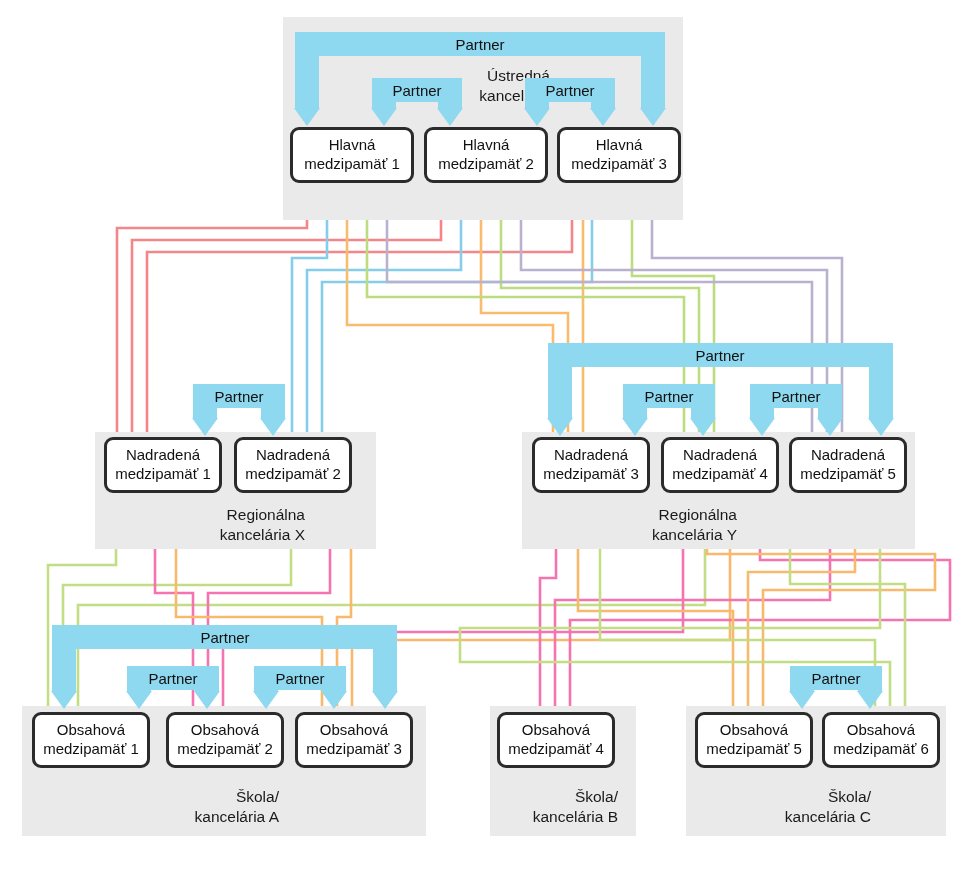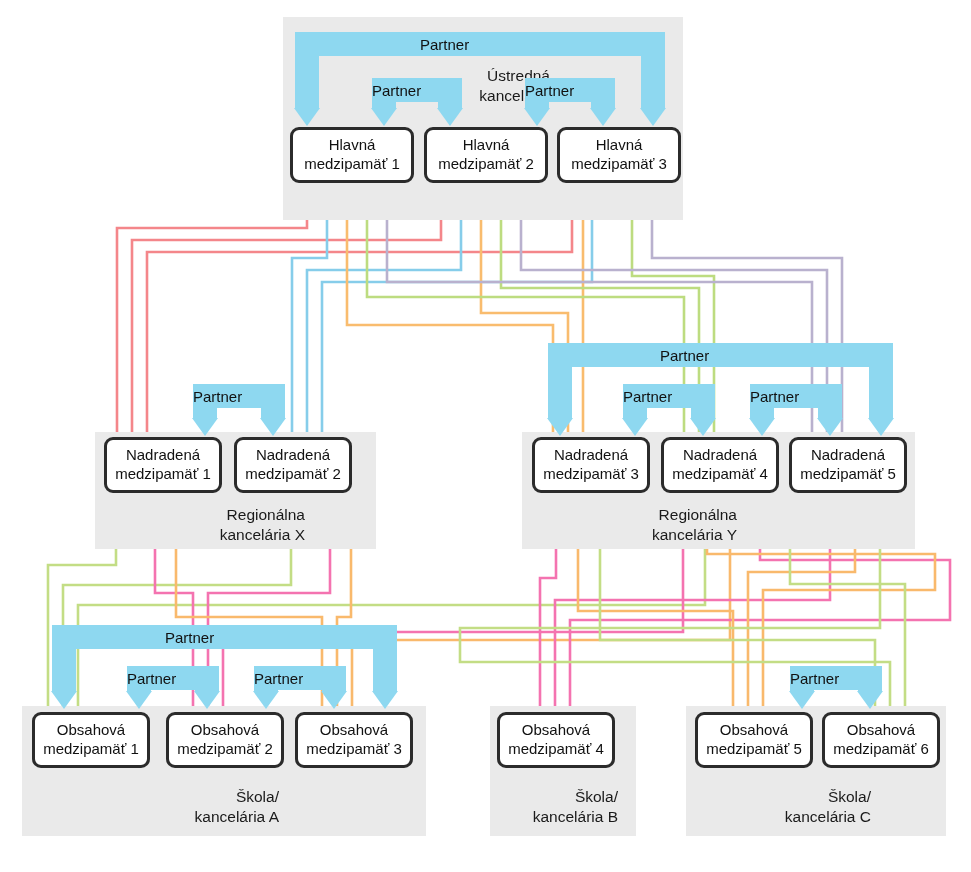--- a/index.html
+++ b/index.html
@@ -5,21 +5,21 @@
   html,body{margin:0;padding:0;background:#fff;}
   body{font-family:"Liberation Sans",sans-serif;}
   #stage{position:relative;width:971px;height:872px;background:#fff;overflow:hidden;}
   #wires{position:absolute;left:0;top:0;width:971px;height:872px;}
   .zone{position:absolute;background:#eaeaea;}
   .zone-label{position:absolute;text-align:right;font-size:15.5px;color:#1a1a1a;line-height:1.32;white-space:pre-line;}
   .cache{position:absolute;box-sizing:border-box;background:#fff;border:3px solid #2b2b2b;border-radius:9px;
          display:flex;align-items:center;justify-content:center;text-align:center;
          font-size:15px;color:#111;line-height:1.25;white-space:pre-line;z-index:6;}
   .pbar{position:absolute;background:#8ed8f0;z-index:4;}
-  .plabel{position:absolute;font-size:15px;color:#111;z-index:5;line-height:1;}
+  .plabel{position:absolute;font-size:15px;color:#111;text-align:center;z-index:5;line-height:1;}
   .pstem{position:absolute;background:#8ed8f0;z-index:4;}
   .phead{position:absolute;z-index:4;width:0;height:0;border-left:13px solid transparent;
          border-right:13px solid transparent;border-top:18px solid #8ed8f0;}
 </style>
 </head>
 <body>
 
 <div id="stage">
 
   <svg id="wires" viewBox="0 0 971 872">

